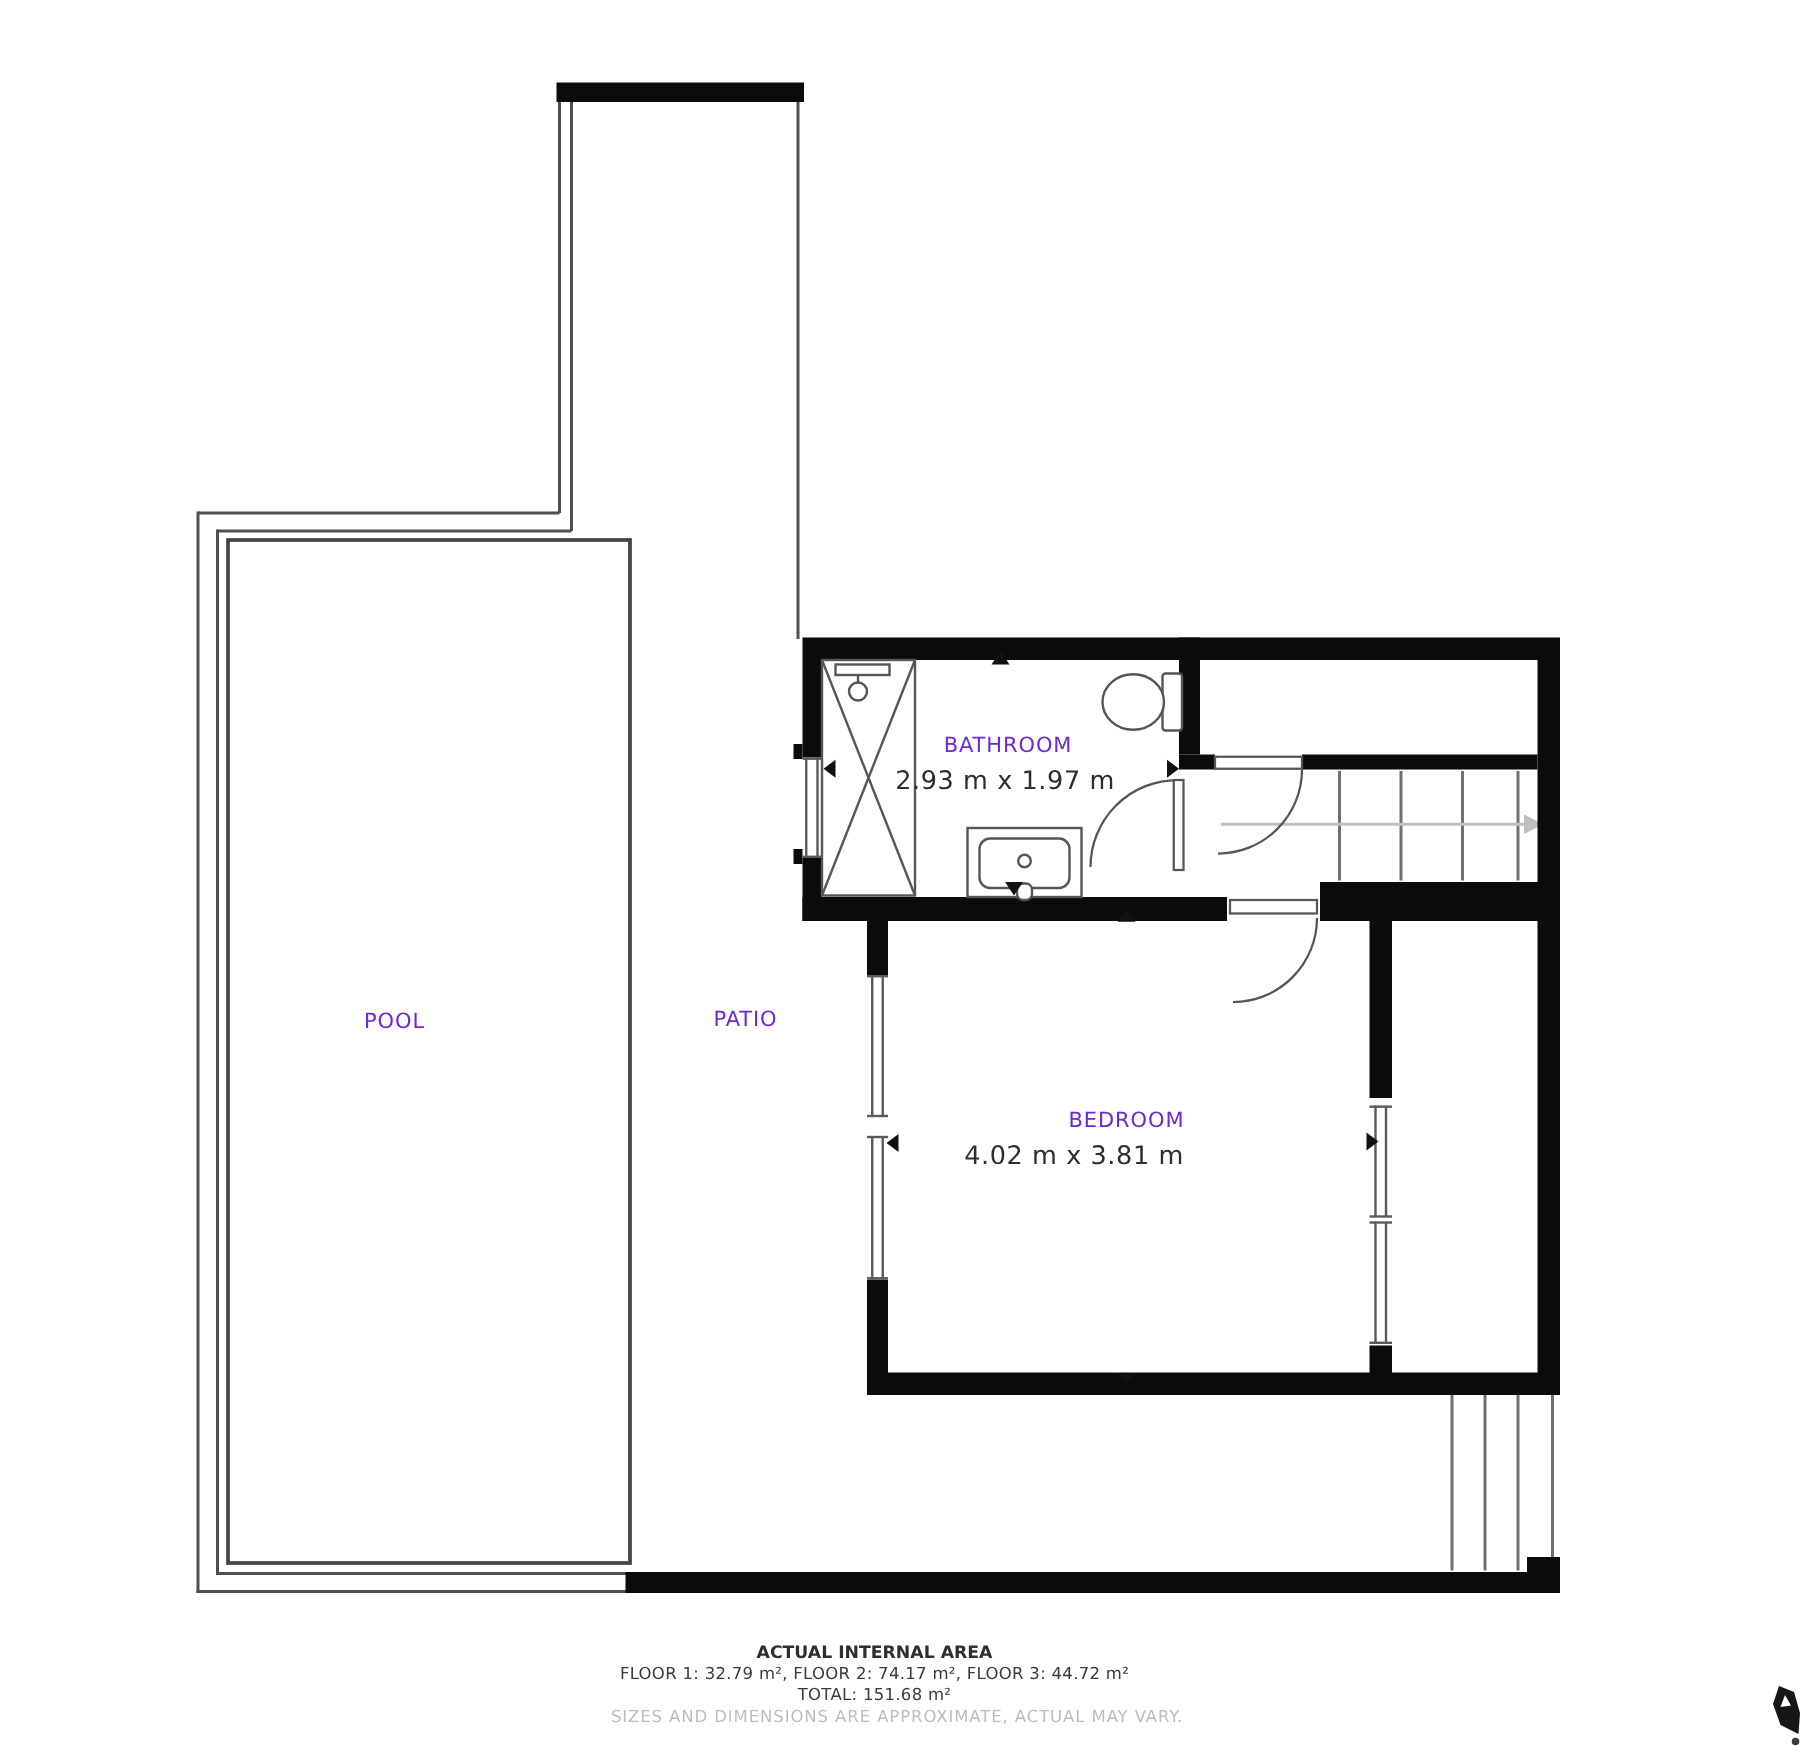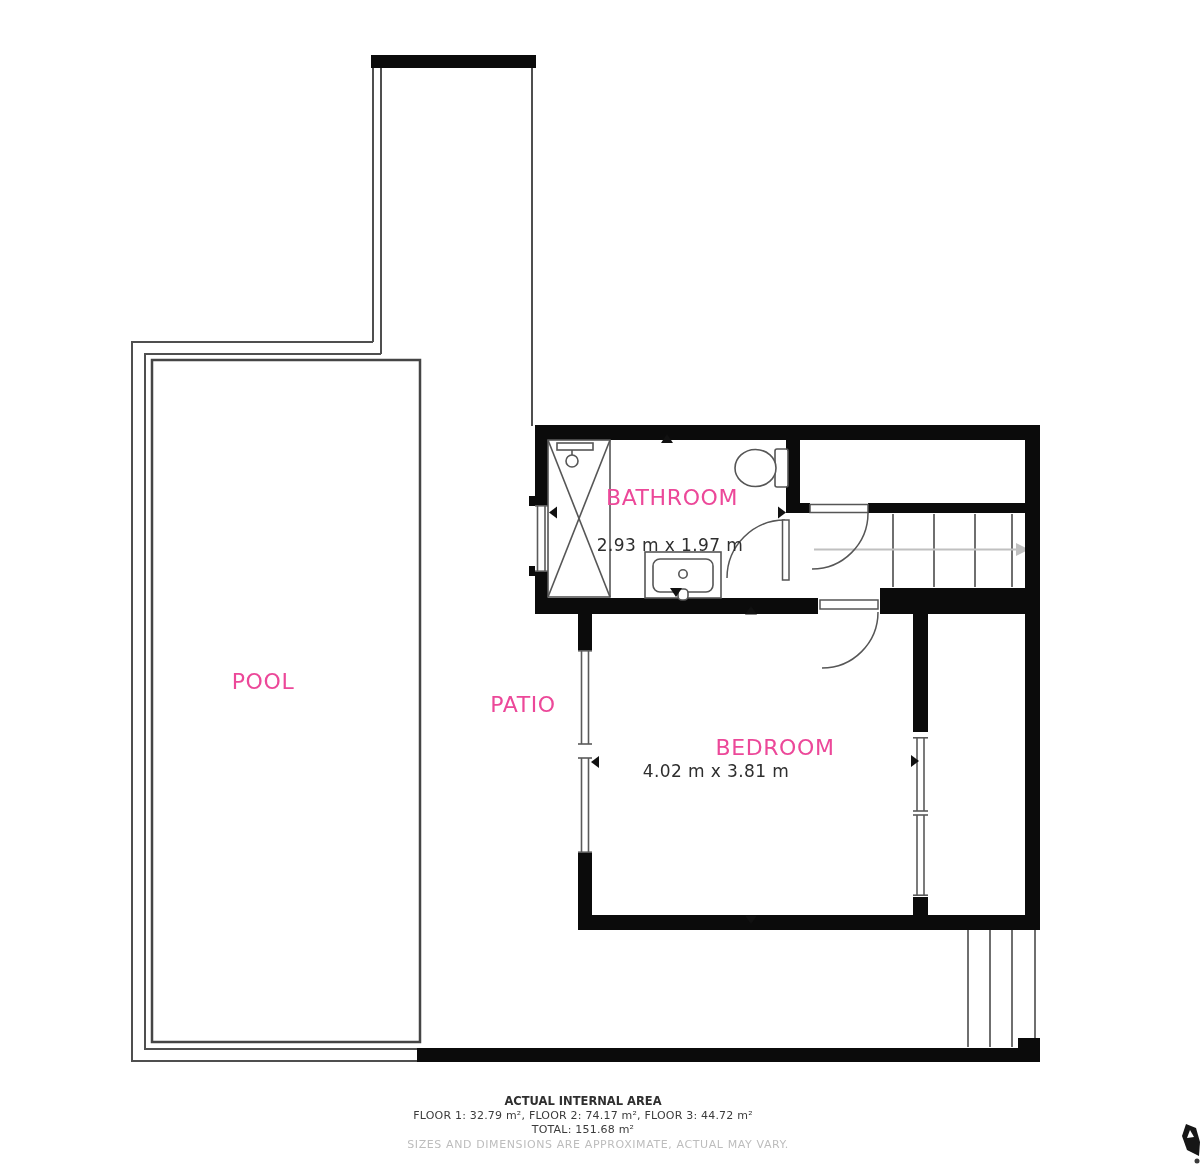--- a/index.html
+++ b/index.html
@@ -1,20 +1,20 @@
 <!DOCTYPE html>
 <html><head>
 <meta charset="utf-8">
 <style>
   html,body{margin:0;padding:0;background:#ffffff;}
   #page{position:relative;width:1200px;height:1175px;background:#ffffff;overflow:hidden;
         font-family:"DejaVu Sans",sans-serif;}
   #plan-svg{position:absolute;left:0;top:0;}
-  .room-label{position:absolute;transform:translate(-50%,-50%);font-size:22px;
-      color:#ec4899;letter-spacing:.6px;white-space:nowrap;}
+  .room-label{position:absolute;transform:translate(-50%,-50%);font-size:14px;
+      color:#6d28d9;letter-spacing:.6px;white-space:nowrap;}
   .room-size{position:absolute;transform:translate(-50%,-50%);font-size:17px;
       color:#2e2e2e;letter-spacing:.4px;white-space:nowrap;}
   #footer{position:absolute;left:0;top:1094px;width:1166px;text-align:center;
       color:#3b3b3b;font-size:11px;line-height:14.6px;}
   #footer .ft-title{font-weight:700;font-size:11.5px;color:#2f2f2f;}
   #footer .ft-line{letter-spacing:.2px;}
   #footer .ft-muted{color:#bdbdbd;letter-spacing:.6px;padding-left:30px;}
 </style>
 </head>
 <body>
@@ -150,24 +150,24 @@
   </g>
 
   <g>
     <path d="M1186,1124 L1196,1128 L1200,1142 L1199,1156 L1187,1150 L1182,1136 Z" fill="#161616"></path>
     <polygon points="1190,1130 1194,1137 1187,1138" fill="#ffffff"></polygon>
     <circle cx="1197" cy="1161" r="2.5" fill="#3a3a3a"></circle>
   </g>
 </svg>
 
 <div class="room-label" style="left:263px;top:681px;">POOL</div>
-<div class="room-label" style="left:497px;top:704px;margin-left:26px;">PATIO</div>
+<div class="room-label" style="left:497px;top:680px;">PATIO</div>
 <div class="room-label" style="left:672px;top:497px;">BATHROOM</div>
-<div class="room-size" style="left:670px;top:545px;">2.93 m x 1.97 m</div>
-<div class="room-label" style="left:751px;top:747px;margin-left:24px;">BEDROOM</div>
+<div class="room-size" style="left:670px;top:521px;">2.93 m x 1.97 m</div>
+<div class="room-label" style="left:751px;top:747px;">BEDROOM</div>
 <div class="room-size" style="left:716px;top:771px;">4.02 m x 3.81 m</div>
 
 <div id="footer">
   <div class="ft-title">ACTUAL INTERNAL AREA</div>
   <div class="ft-line">FLOOR 1: 32.79 m², FLOOR 2: 74.17 m², FLOOR 3: 44.72 m²</div>
   <div class="ft-line">TOTAL: 151.68 m²</div>
   <div class="ft-muted">SIZES AND DIMENSIONS ARE APPROXIMATE, ACTUAL MAY VARY.</div>
 </div>
 
 </div>

